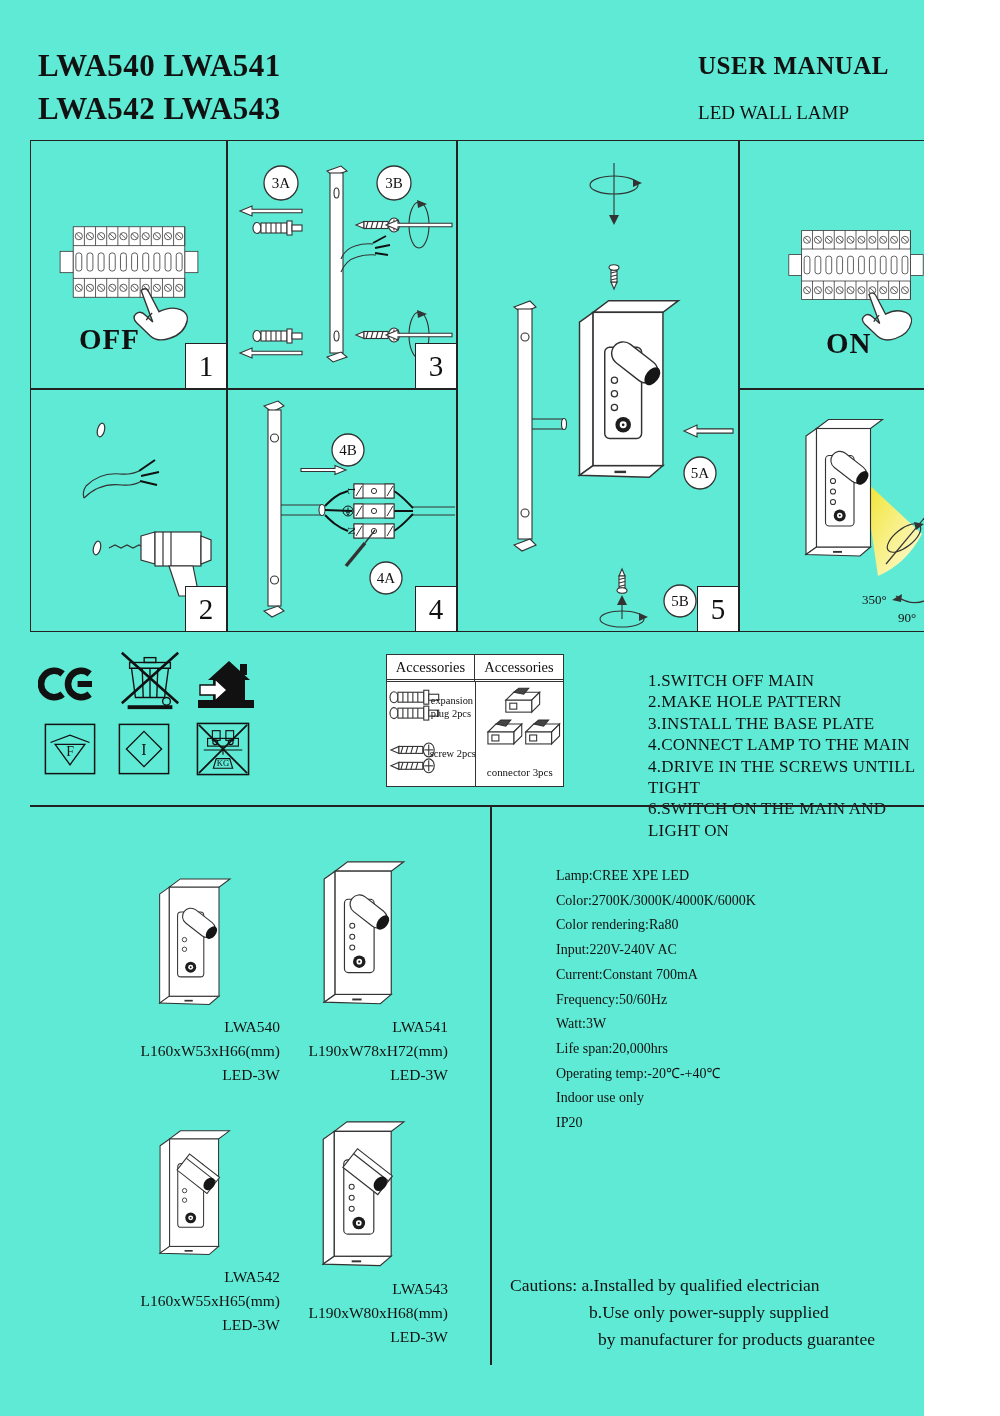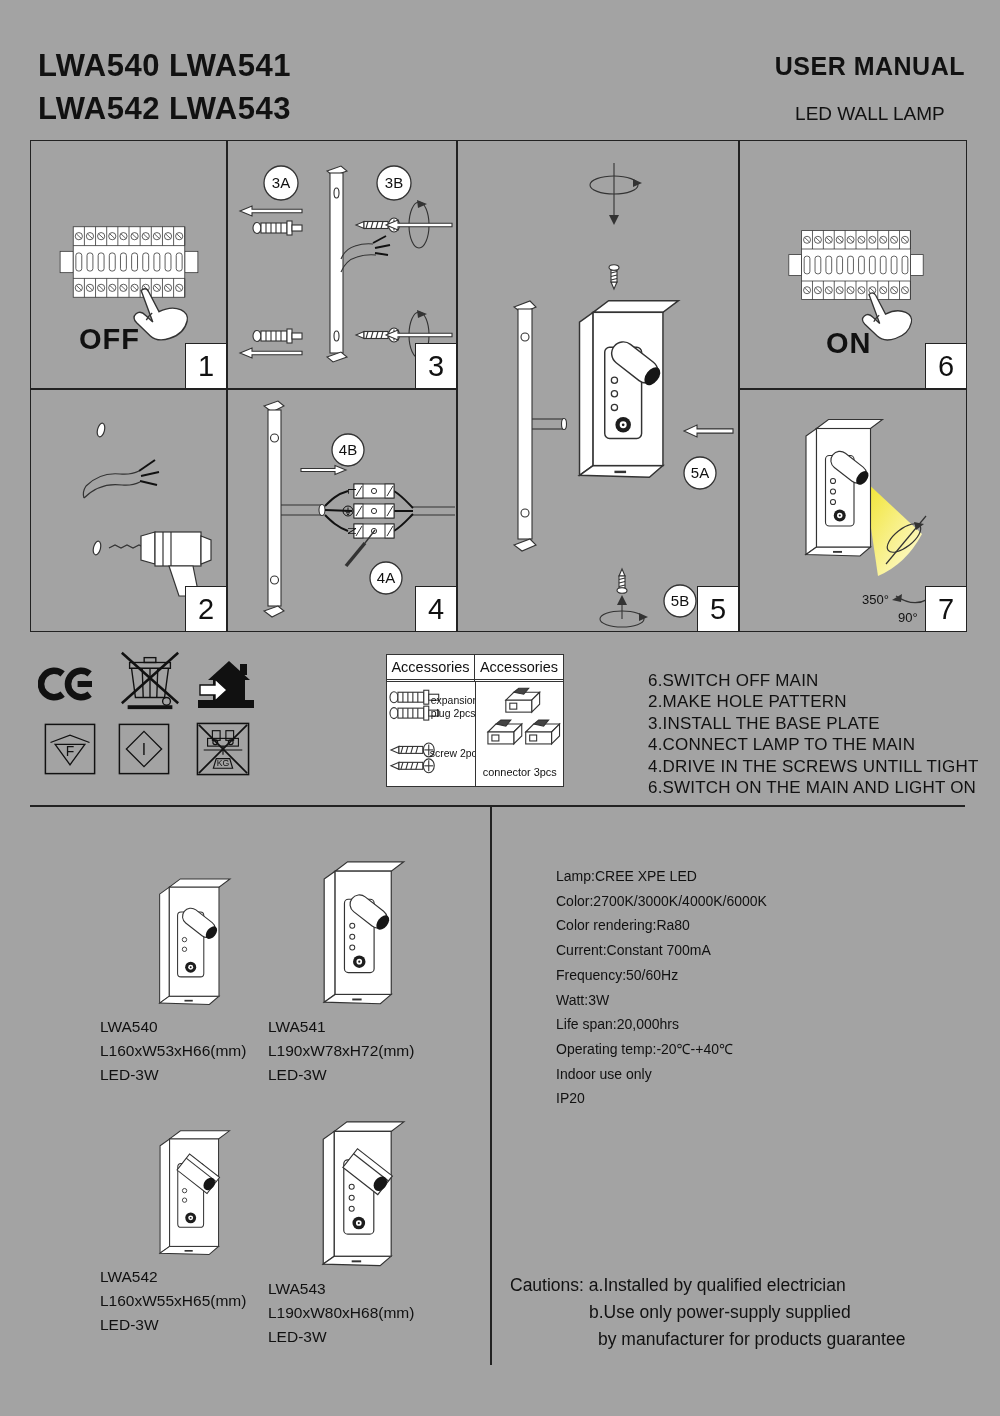--- a/index.html
+++ b/index.html
@@ -1,21 +1,21 @@
 <!DOCTYPE html>
 <html><head>
 <meta charset="utf-8">
 <style>
   html,body{margin:0;padding:0;background:#fff}
-  #page{position:relative;width:1000px;height:1416px;background:#a3a3a3;overflow:hidden;
-        font-family:Liberation Sans, sans-serif;color:#111}
+  #page{position:relative;width:924px;height:1416px;background:#5eead4;overflow:hidden;
+        font-family:Liberation Serif, serif;color:#111}
   .abs{position:absolute}
   
   .models{left:38px;top:44px;font-size:31px;font-weight:bold;line-height:43px;letter-spacing:.5px}
-  .titleblk{right:35px;top:52px;text-align:center}
+  .titleblk{right:35px;top:52px;text-align:left}
   .title{font-size:25px;font-weight:bold;letter-spacing:.5px}
   .subtitle{font-size:19px;margin-top:22px}
   
   .grid{left:30px;top:140px;width:935px;height:490px;border:1.5px solid #222}
   .vline,.hline{position:absolute;background:#222}
   .panel{position:absolute}
   .panel>svg{display:block;width:100%;height:100%}
   .num{position:absolute;right:0;bottom:0;width:40px;height:44px;border-left:1.5px solid #222;
        border-top:1.5px solid #222;background:#fff;display:flex;align-items:center;justify-content:center;
        font-size:29px;color:#111}
@@ -27,21 +27,21 @@
   .acc .hcell:first-child{border-right:1.3px solid #333}
   .acc .bd{display:flex;height:104px}
   .acc .bcell{width:50%;position:relative}
   .acc .bcell:first-child{border-right:1.3px solid #333}
   .acc svg{display:block;width:100%;height:100%}
   
   .steps{left:648px;top:670px;font-size:17px;line-height:21.4px;letter-spacing:.2px}
   
   .hline2{left:30px;top:805px;width:935px;height:1.5px;background:#222}
   .vline2{left:490px;top:805px;width:1.5px;height:560px;background:#222}
-  .pcard{position:absolute;width:180px;text-align:left}
+  .pcard{position:absolute;width:180px;text-align:right}
   .pcard svg{display:block;margin:0 auto}
   .plabel{font-size:15.5px;line-height:24px;margin-top:5px}
   .specs{left:556px;top:864px;font-size:14px;line-height:24.7px}
   .cautions{left:510px;top:1272px;font-size:17.5px;line-height:27px}
   .cautions .l2{padding-left:79px}
   .cautions .l3{padding-left:88px}
   .co{fill:#fff;stroke:#333;stroke-width:1.3}
   .cot{font-size:15px;text-anchor:middle;fill:#111}
   .swlabel{font-size:29px;font-weight:bold;fill:#111;letter-spacing:1px}
   .rotlabel{font-size:13px;fill:#111}
@@ -445,21 +445,21 @@
           <use href="#conn" x="26" y="6" width="34" height="26"></use>
           <use href="#conn" x="8" y="38" width="34" height="26"></use>
           <use href="#conn" x="46" y="38" width="34" height="26"></use>
           <text x="44" y="94" font-size="11" text-anchor="middle" fill="#111">connector 3pcs</text>
         </svg>
       </div>
     </div>
   </div>
 
   <div class="abs steps">
-    <div>6.SWITCH OFF MAIN</div>
+    <div>1.SWITCH OFF MAIN</div>
     <div>2.MAKE HOLE PATTERN</div>
     <div>3.INSTALL THE BASE PLATE</div>
     <div>4.CONNECT LAMP TO THE MAIN</div>
     <div>4.DRIVE IN THE SCREWS UNTILL TIGHT</div>
     <div>6.SWITCH ON THE MAIN AND LIGHT ON</div>
   </div>
 
   <div class="abs hline2"></div>
   <div class="abs vline2"></div>
 
@@ -515,20 +515,21 @@
       <div>LWA543</div>
       <div>L190xW80xH68(mm)</div>
       <div>LED-3W</div>
     </div>
   </div>
 
   <div class="abs specs">
     <div>Lamp:CREE XPE LED</div>
     <div>Color:2700K/3000K/4000K/6000K</div>
     <div>Color rendering:Ra80</div>
+    <div>Input:220V-240V AC</div>
     <div>Current:Constant 700mA</div>
     <div>Frequency:50/60Hz</div>
     <div>Watt:3W</div>
     <div>Life span:20,000hrs</div>
     <div>Operating temp:-20℃-+40℃</div>
     <div>Indoor use only</div>
     <div>IP20</div>
   </div>
 
   <div class="abs cautions">

